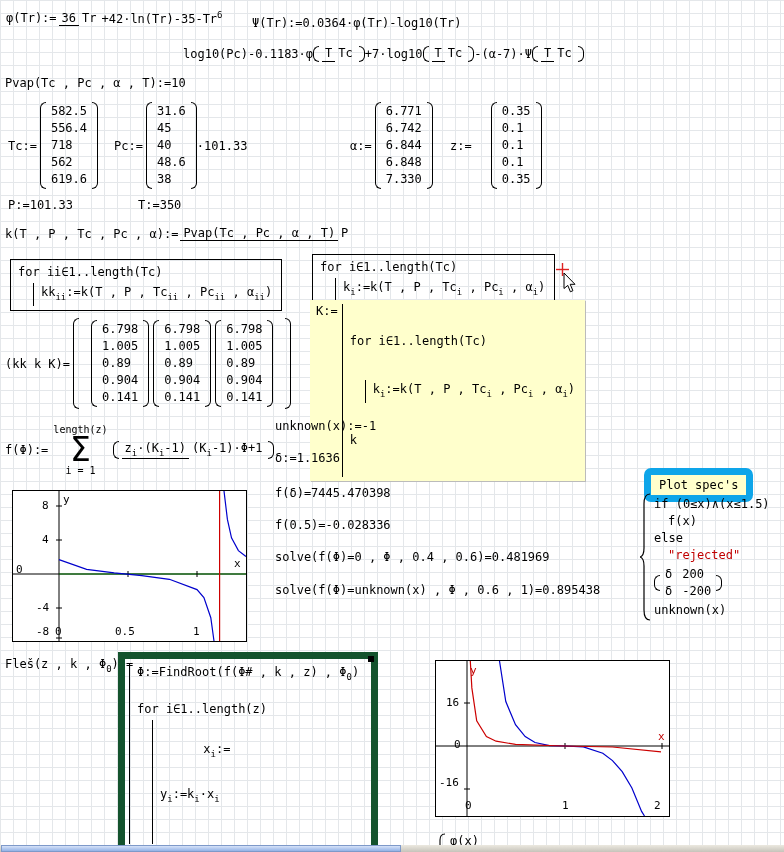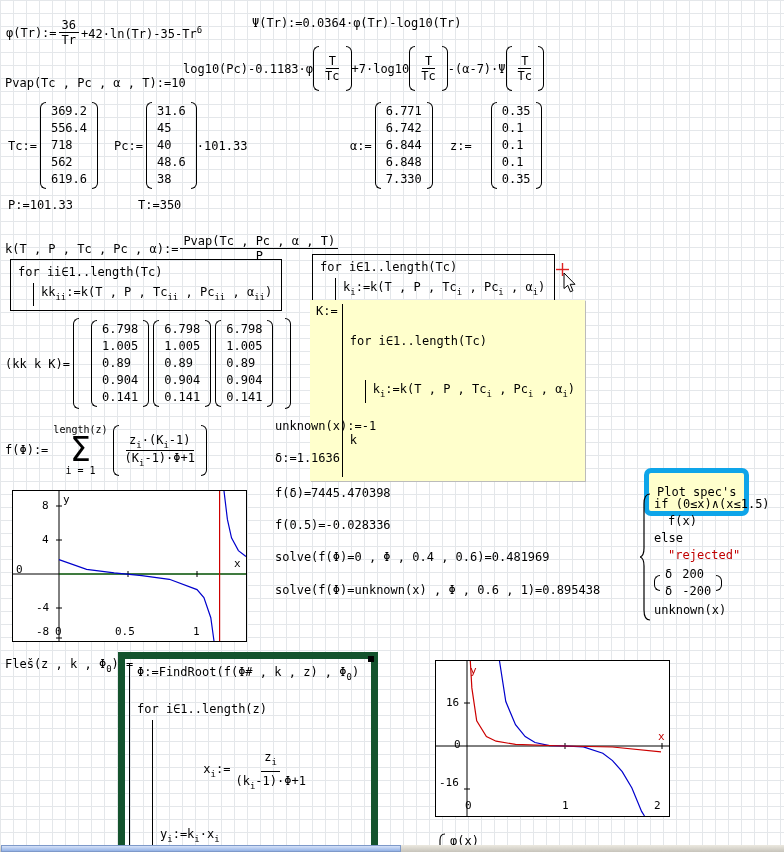--- a/index.html
+++ b/index.html
@@ -9,21 +9,21 @@
     font-size:12px;color:#000;
     background-color:#fff;
     background-image:linear-gradient(#e4e7ea 1px,transparent 1px),
                      linear-gradient(90deg,#e4e7ea 1px,transparent 1px);
     background-size:13px 13px;
   }
   .abs{position:absolute}
   .row{display:inline-flex;align-items:center;white-space:pre}
   .col{display:flex;flex-direction:column}
   .vgrp{display:inline-flex;align-items:stretch}
-  .frac{display:inline-flex;flex-direction:column;align-items:center;margin:8px 2px;vertical-align:middle}
+  .frac{display:inline-flex;margin:0 2px;vertical-align:middle}
   .frac .fn{padding:0 3px;border-bottom:1px solid #000;text-align:center;white-space:pre}
   .frac .fd{padding:0 3px;text-align:center;white-space:pre}
   .pl,.pr{width:5px;min-height:14px}
   .pl{border:1px solid #000;border-right:none;border-radius:7px 0 0 7px;margin-right:1px}
   .pr{border:1px solid #000;border-left:none;border-radius:0 7px 7px 0;margin-left:1px}
   .vcol{display:flex;flex-direction:column;align-items:flex-start;padding:1px 4px}
   .vcol span{line-height:17px;white-space:pre}
   .pbox{border:1px solid #000;padding:3px 9px 4px 7px;background:transparent}
   .pbox div{line-height:18px;white-space:pre}
   .pbody{margin-left:15px;border-left:1px solid #000;padding-left:7px;margin-top:2px}
@@ -76,21 +76,21 @@
   </span>
 </div>
 <div class="abs row" style="left:5px;top:76px">
   <span>Pvap(Tc , Pc , α , T):=10</span>
 </div>
 
 <div class="abs row" style="left:8px;top:100px;height:91px">
   <span>Tc:=</span>
   <span class="vgrp" style="margin-left:3px">
     <span class="pl"></span>
-    <span class="vcol"><span>369.2</span><span>556.4</span><span>718</span><span>562</span><span>619.6</span></span>
+    <span class="vcol"><span>582.5</span><span>556.4</span><span>718</span><span>562</span><span>619.6</span></span>
     <span class="pr"></span>
   </span>
 </div>
 
 <div class="abs row" style="left:114px;top:100px;height:91px">
   <span>Pc:=</span>
   <span class="vgrp" style="margin-left:3px">
     <span class="pl"></span>
     <span class="vcol"><span>31.6</span><span>45</span><span>40</span><span>48.6</span><span>38</span></span>
     <span class="pr"></span>
@@ -196,21 +196,21 @@
   </span>
 </div>
 
 <div class="abs" style="left:275px;top:419px"><span>unknown(x):=-1</span></div>
 <div class="abs" style="left:275px;top:451px"><span>δ:=1.1636</span></div>
 <div class="abs" style="left:275px;top:486px"><span>f(δ)=7445.470398</span></div>
 <div class="abs" style="left:275px;top:518px"><span>f(0.5)=-0.028336</span></div>
 <div class="abs" style="left:275px;top:550px"><span>solve(f(Φ)=0 , Φ , 0.4 , 0.6)=0.481969</span></div>
 <div class="abs" style="left:275px;top:583px"><span>solve(f(Φ)=unknown(x) , Φ , 0.6 , 1)=0.895438</span></div>
 
-<div class="abs yellow" style="left:644px;top:468px;border:5px solid #0ea5e9;border-radius:7px;padding:12px 8px">
+<div class="abs yellow" style="left:644px;top:468px;border:7px solid #0ea5e9;border-radius:7px;padding:3px 8px">
   <span>Plot spec's</span>
 </div>
 
 <div class="abs row" style="left:640px;top:492px;align-items:center">
   <svg width="11" height="130" style="margin-right:3px">
     <path d="M10,2 Q4,2 4,12 L4,56 Q4,64 0,65 Q4,66 4,74 L4,118 Q4,128 10,128" fill="none" stroke="#000" stroke-width="1.2"></path>
   </svg>
   <div class="col lh17">
     <div>if (0≤x)∧(x≤1.5)</div>
     <div style="margin-left:14px">f(x)</div>
@@ -261,24 +261,20 @@
   <span>Fleš(z , k , Φ<sub>0</sub>):=</span>
 </div>
 <div class="abs" style="left:118px;top:652px;width:246px;height:190px;border:7px solid #14532d">
   <span style="position:absolute;right:-3px;top:-3px;width:6px;height:6px;background:#000"></span>
   <div class="pgm" style="margin:4px 0 0 4px">
     <div>Φ:=FindRoot(f(Φ# , k , z) , Φ<sub>0</sub>)</div>
     <div style="margin-top:14px">for i∈1..length(z)</div>
     <div class="pbody">
       <div class="row" style="margin-top:2px">
         <span>x<sub>i</sub>:=</span>
-        <span class="frac">
-          <span class="fn">z<sub>i</sub></span>
-          <span class="fd">(k<sub>i</sub>-1)·Φ+1</span>
-        </span>
       </div>
       <div style="margin-top:4px">y<sub>i</sub>:=k<sub>i</sub>·x<sub>i</sub></div>
     </div>
 
   </div>
 </div>
 
 <div class="plot" style="left:435px;top:660px;width:233px;height:155px">
   <svg width="233" height="155">
     <line x1="31" y1="0" x2="31" y2="155" stroke="#000" stroke-width="1"></line>

